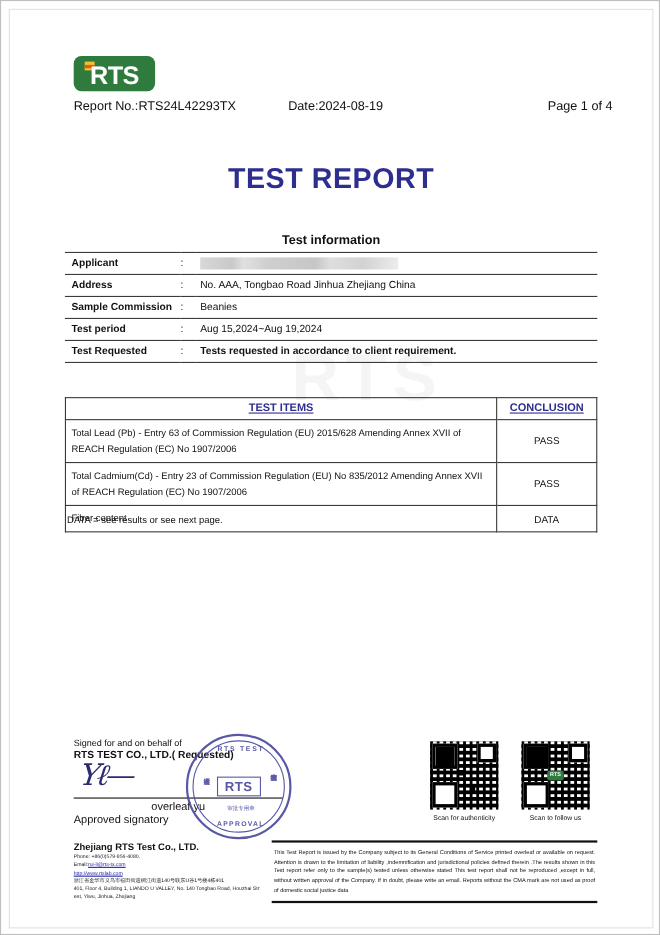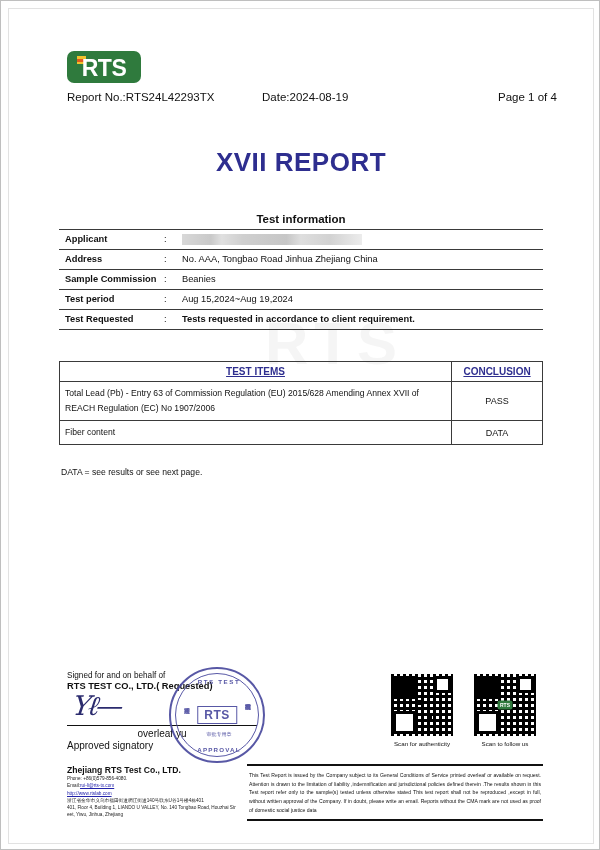--- a/index.html
+++ b/index.html
@@ -270,21 +270,21 @@
     <div class="watermark">RTS</div>
 
     <div class="logo">
       <div class="flag"></div>
       <div class="txt">RTS</div>
     </div>
     <div class="hdrline hdr-report">Report No.:RTS24L42293TX</div>
     <div class="hdrline hdr-date">Date:2024-08-19</div>
     <div class="hdrline hdr-page">Page 1 of 4</div>
 
-    <div class="title">XVII REPORT</div>
+    <div class="title">TEST REPORT</div>
 
     <table class="infotbl">
       <tbody>
         <tr>
             <td class="info-head" colspan="3">Test information</td>
           </tr>
 
         <tr class="info-row">
           <td class="k">Applicant</td>
           <td class="c">:</td>
@@ -321,20 +321,24 @@
     <table class="itemtbl">
       <thead>
         <tr>
           <th class="col-item">TEST ITEMS</th>
           <th class="col-concl">CONCLUSION</th>
         </tr>
       </thead>
       <tbody>
         <tr>
           <td class="item">Total Lead (Pb) - Entry 63 of Commission Regulation (EU) 2015/628 Amending Annex XVII of REACH Regulation (EC) No 1907/2006</td>
+          <td class="concl">PASS</td>
+        </tr>
+        <tr>
+          <td class="item">Total Cadmium(Cd) - Entry 23 of Commission Regulation (EU) No 835/2012 Amending Annex XVII of REACH Regulation (EC) No 1907/2006</td>
           <td class="concl">PASS</td>
         </tr>
         <tr>
           <td class="item">Fiber content</td>
           <td class="concl">DATA</td>
         </tr>
       </tbody>
     </table>
     <div class="datanote">DATA = see results or see next page.</div>
 

